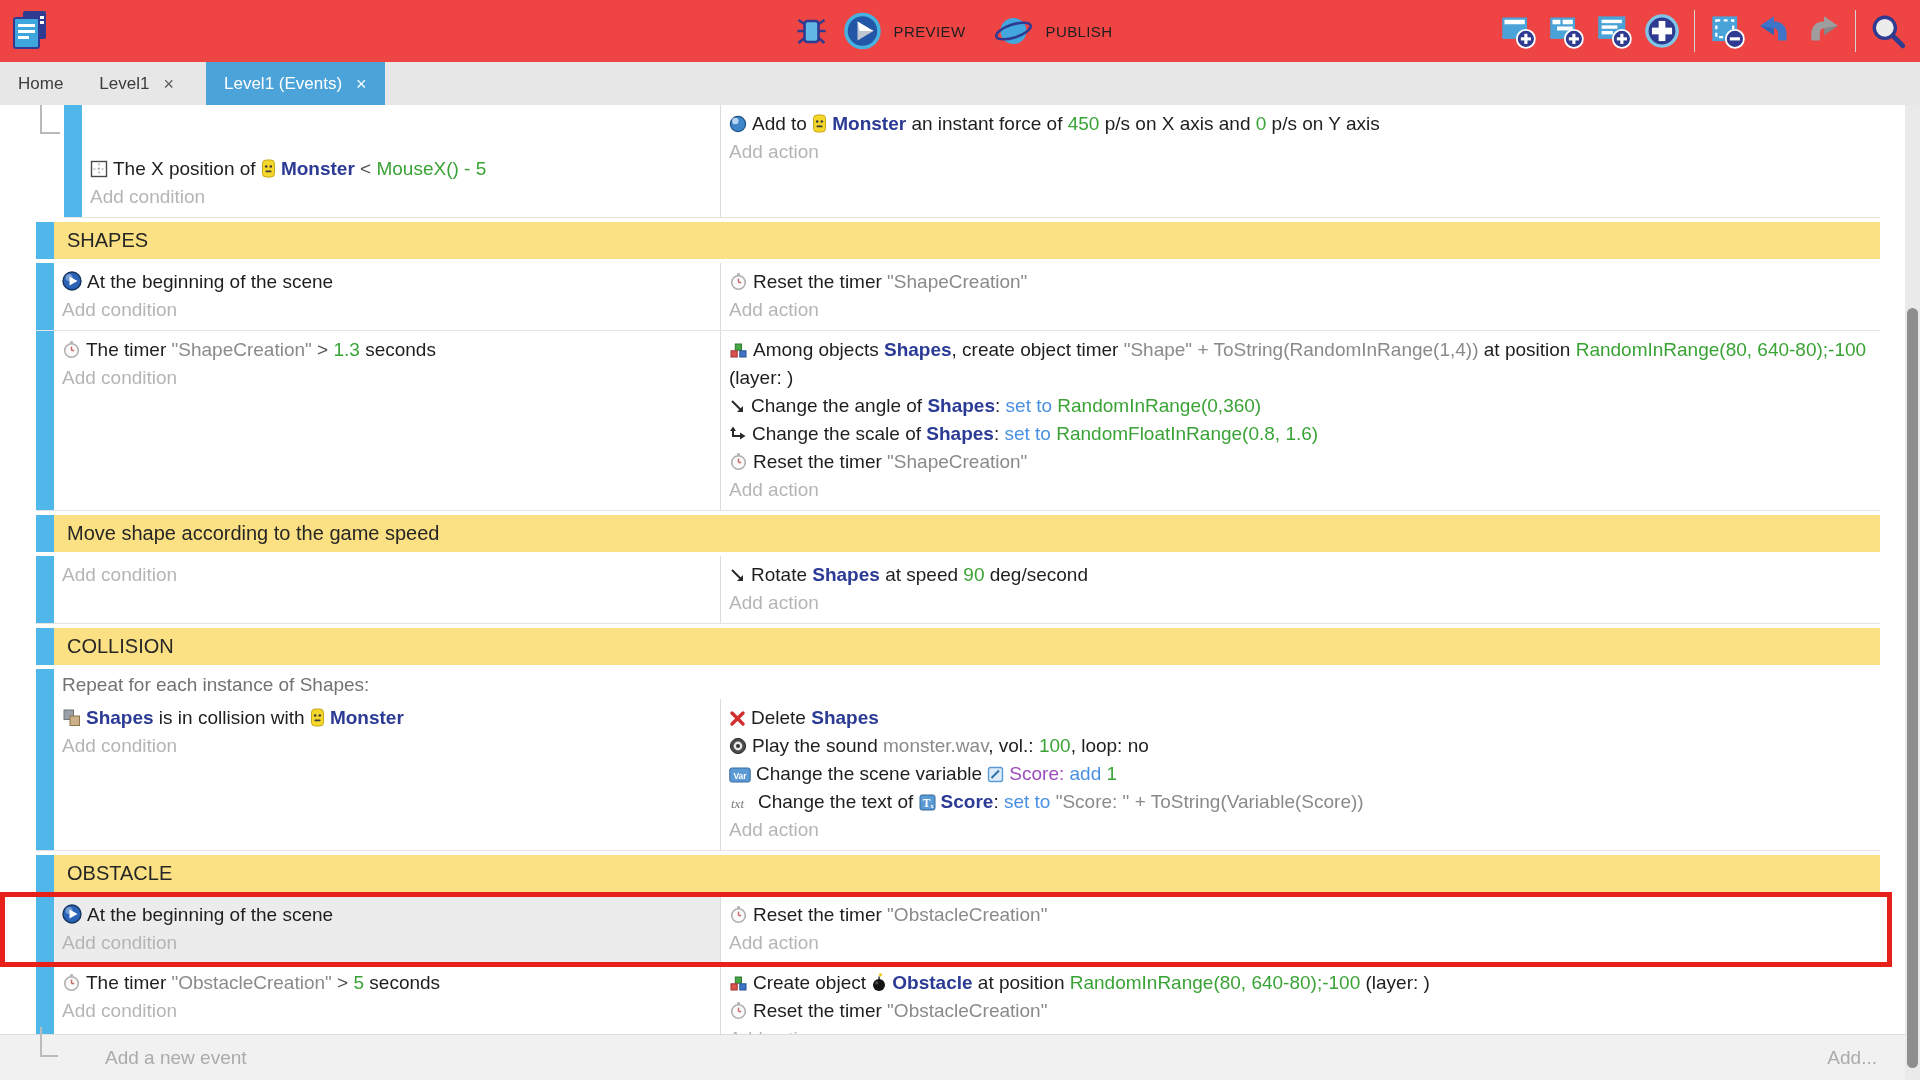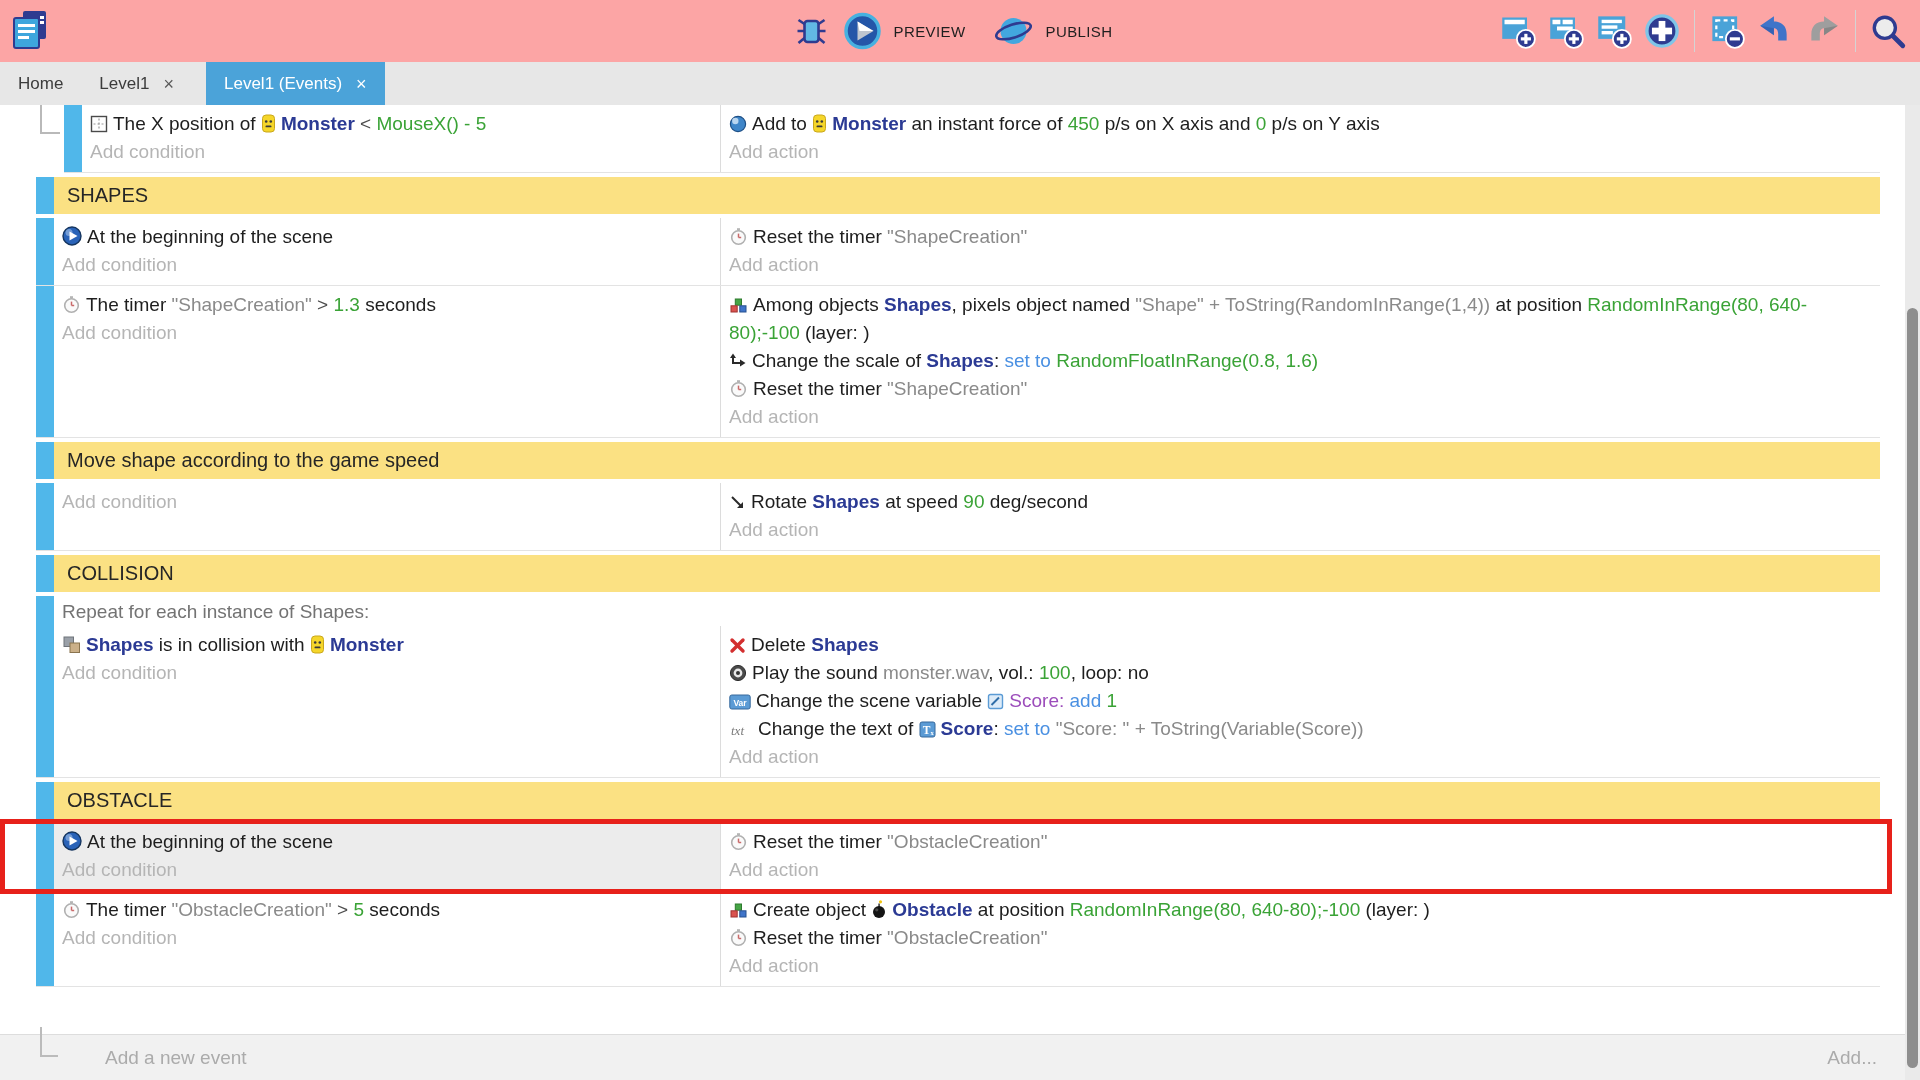--- a/index.html
+++ b/index.html
@@ -1,20 +1,20 @@
 <!DOCTYPE html>
 <html><head>
 <meta charset="utf-8">
 <style>
   html,body{margin:0;padding:0;}
   body{width:1920px;height:1080px;overflow:hidden;background:#fff;
        font-family:"Liberation Sans",sans-serif;color:#1e1e1e;position:relative;}
 
   
-  .toolbar{height:62px;background:#fca5a5;display:flex;align-items:center;position:relative;}
+  .toolbar{height:62px;background:#ef4444;display:flex;align-items:center;position:relative;}
   .logo{margin-left:10px;display:flex;align-items:center;}
   .center-controls{position:absolute;left:50%;top:0;height:62px;transform:translateX(-50%);
                    display:flex;align-items:center;gap:10px;}
   .ctrl-label{font-size:15px;color:#1f1f1f;letter-spacing:.4px;margin-right:18px;}
   .ctrl-group{display:flex;align-items:center;gap:7px;cursor:pointer;}
   .right-controls{margin-left:auto;display:flex;align-items:center;padding-right:10px;gap:4px;}
   .tbtn{width:44px;height:48px;display:flex;align-items:center;justify-content:center;cursor:pointer;}
   .tool-sep{width:1px;height:42px;background:#d4d4d4;margin:0 6px;}
 
   
@@ -33,21 +33,21 @@
   .event-row{display:flex;margin:0 25px 0 36px;border-bottom:1px solid #e3e3e3;position:relative;}
   .event-row.bracketed{margin-left:64px;}
   .bracket{position:absolute;left:-24px;top:0;width:18px;height:27px;
            border-left:2px solid #b9b9b9;border-bottom:2px solid #b9b9b9;}
   .event-bar{width:18px;background:#50b7ea;flex:none;}
   .event-cells{flex:1;display:flex;flex-direction:column;}
   .repeat-header{font-size:19px;line-height:28px;color:#737373;padding:2px 8px 0 8px;}
   .cells{display:flex;flex:1;}
   .cell{padding:5px 8px 6px 8px;box-sizing:border-box;}
   .cell.cond{width:666px;flex:none;}
-  .bracketed .cell.cond{width:638px;}
+  .bracketed .cell.cond{width:638px;margin-top:45px;}
   .cell.act{flex:1;border-left:1px solid #dcdcdc;}
   .line{font-size:19px;line-height:28px;}
   .ph{font-size:19px;line-height:28px;color:#b5b5b5;}
   .event-row.hl::before{content:"";position:absolute;left:-36px;right:-12px;top:-4px;bottom:-4px;
                         border:5px solid #e7211a;pointer-events:none;z-index:3;}
   .event-row.hl .cell.cond{background:#ececec;}
 
   .t-plain{color:#1e1e1e}.t-dim{color:#4d4d4d}
   .t-obj{color:#2b3a94;font-weight:700}
   .t-green{color:#3aa336}.t-blue{color:#4a90e2}
@@ -275,21 +275,25 @@
                   <line x1="9.5" y1="10.5" x2="9.5" y2="6.6" stroke="#c96a6a" stroke-width="1.5"></line>
                   <line x1="9.5" y1="10.5" x2="12.2" y2="10.5" stroke="#c96a6a" stroke-width="1.5"></line>
                 </svg></span><span class="t-plain">The timer </span><span class="t-qgray">"ShapeCreation"</span><span class="t-dim"> &gt; </span><span class="t-green">1.3</span><span class="t-plain"> seconds</span></div>
             <div class="ph">Add condition</div>
           </div>
           <div class="cell act">
             <div class="line"><span class="icon"><svg width="19" height="18" viewBox="0 0 19 18">
                   <rect x="6.3" y="3" width="6.2" height="6.2" fill="#46a546" stroke="#2d7a2d"></rect>
                   <rect x="2" y="9.8" width="6.2" height="6.2" fill="#d9534f" stroke="#a03230"></rect>
                   <rect x="10.8" y="9.8" width="6.2" height="6.2" fill="#3f74c9" stroke="#27508f"></rect>
-                </svg></span><span class="t-plain">Among objects </span><span class="t-obj">Shapes</span><span class="t-plain">, pixels object named </span><span class="t-qgray">"Shape" + ToString(RandomInRange(1,4))</span><span class="t-plain"> at position </span><span class="t-green">RandomInRange(80, 640-80);-100</span><span class="t-plain"> (layer: )</span></div>
+                </svg></span><span class="t-plain">Among objects </span><span class="t-obj">Shapes</span><span class="t-plain">, create object timer </span><span class="t-qgray">"Shape" + ToString(RandomInRange(1,4))</span><span class="t-plain"> at position </span><span class="t-green">RandomInRange(80, 640-80);-100</span><span class="t-plain"> (layer: )</span></div>
+            <div class="line"><span class="icon"><svg width="17" height="17" viewBox="0 0 17 17">
+                  <line x1="3" y1="3" x2="12" y2="12" stroke="#2a2a2a" stroke-width="2"></line>
+                  <polygon points="14,14 14,8 8,14" fill="#2a2a2a"></polygon>
+                </svg></span><span class="t-plain">Change the angle of </span><span class="t-obj">Shapes</span><span class="t-plain">: </span><span class="t-blue">set to </span><span class="t-green">RandomInRange(0,360)</span></div>
             <div class="line"><span class="icon"><svg width="18" height="17" viewBox="0 0 18 17">
                   <polyline points="4,2.5 4,10 11,10" fill="none" stroke="#2a2a2a" stroke-width="2"></polyline>
                   <polygon points="11,6.5 16.5,10 11,13.5" fill="#2a2a2a"></polygon>
                   <polygon points="1,5 4,0.5 7,5" fill="#2a2a2a"></polygon>
                 </svg></span><span class="t-plain">Change the scale of </span><span class="t-obj">Shapes</span><span class="t-plain">: </span><span class="t-blue">set to </span><span class="t-green">RandomFloatInRange(0.8, 1.6)</span></div>
             <div class="line"><span class="icon"><svg width="19" height="19" viewBox="0 0 19 19">
                   <rect x="8" y="1.2" width="3" height="2.2" fill="#b5b5b5"></rect>
                   <circle cx="9.5" cy="10.5" r="6.8" fill="#fafafa" stroke="#b0b0b0" stroke-width="1.6"></circle>
                   <line x1="9.5" y1="10.5" x2="9.5" y2="6.6" stroke="#c96a6a" stroke-width="1.5"></line>
                   <line x1="9.5" y1="10.5" x2="12.2" y2="10.5" stroke="#c96a6a" stroke-width="1.5"></line>

